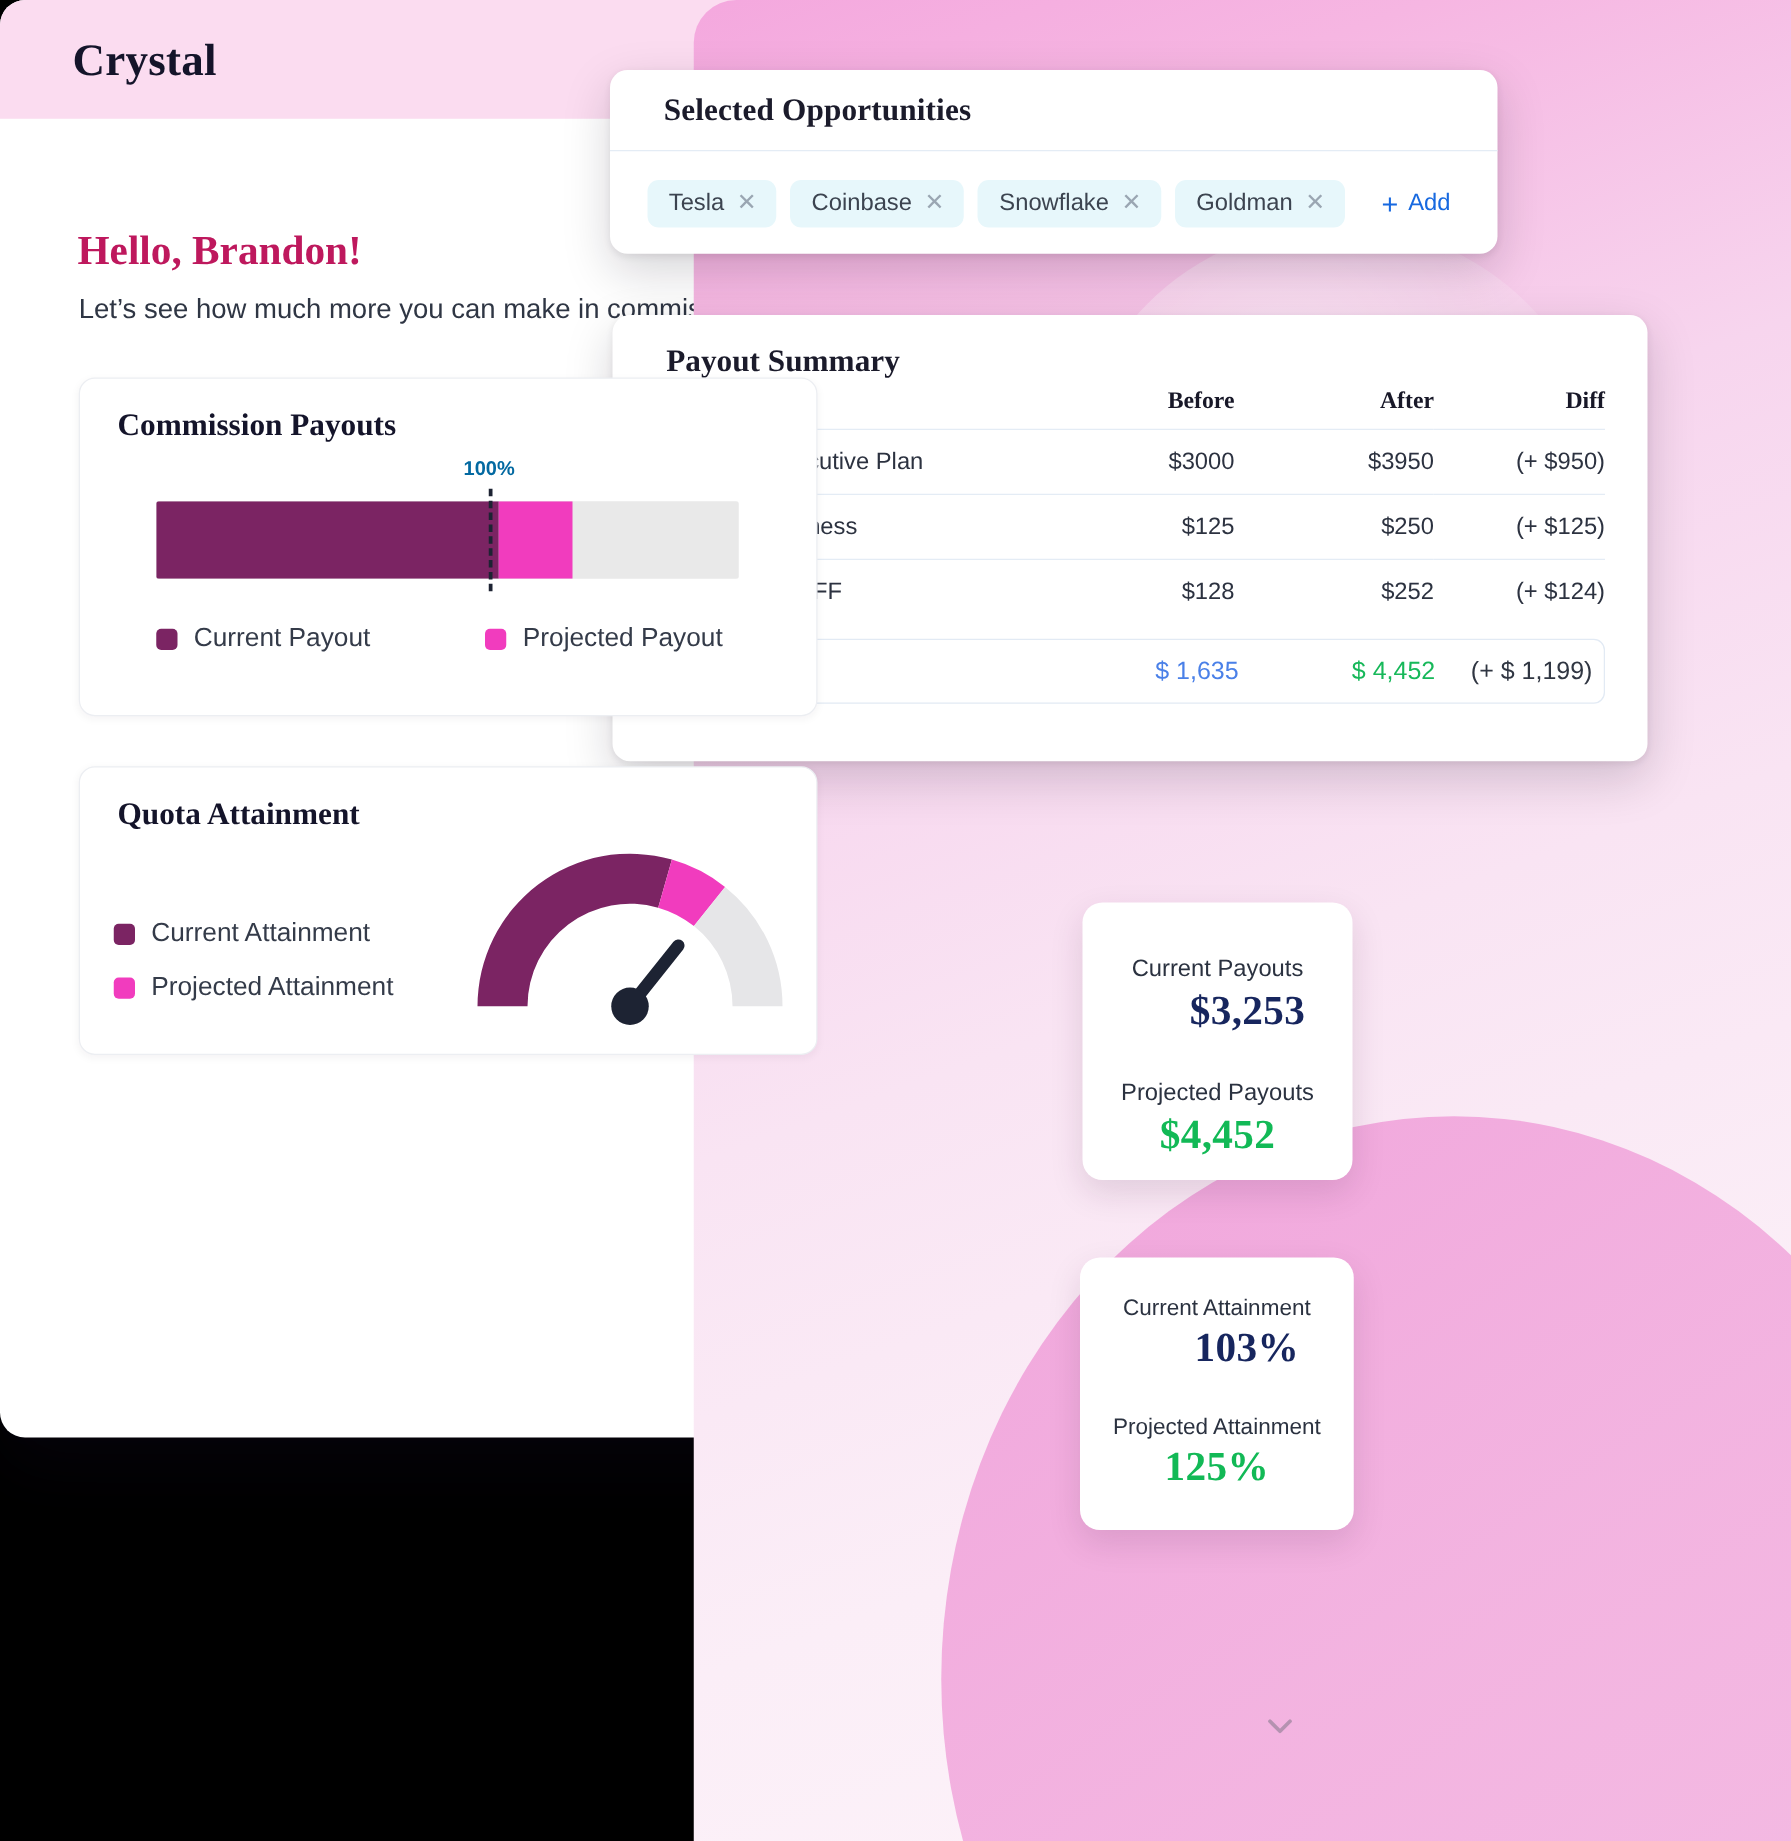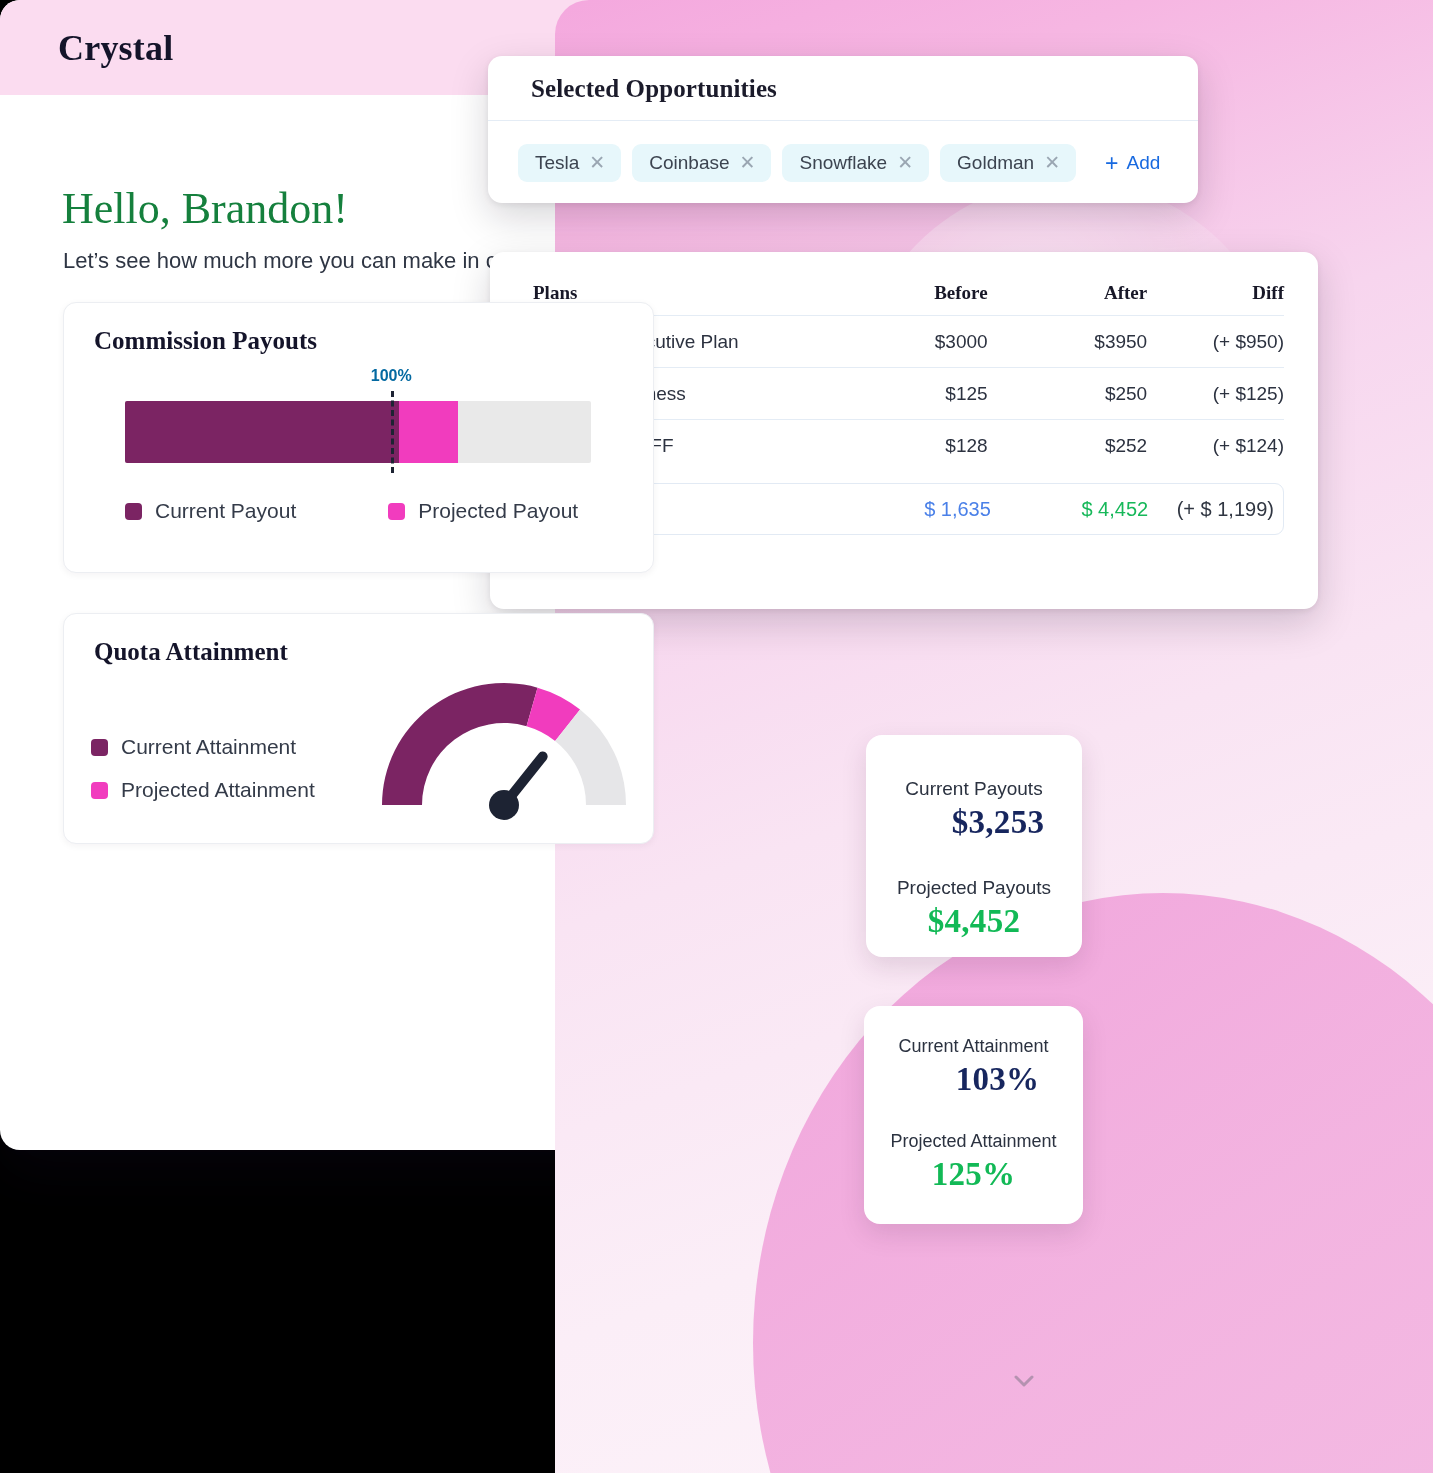--- a/index.html
+++ b/index.html
@@ -217,23 +217,23 @@
   }
   .crystal-logo {
     font-family: "Liberation Serif", serif;
     font-weight: bold;
     font-size: 36px;
     color: #14142a;
     letter-spacing: 0.2px;
   }
   .greeting {
     font-family: "Liberation Serif", serif;
-    font-weight: normal;
-    font-size: 44px;
-    color: #15803d;
+    font-weight: bold;
+    font-size: 33px;
+    color: #be185d;
     padding: 88px 0 0 62px;
   }
   .subgreeting {
     font-size: 22px;
     color: #2f3644;
     padding: 14px 0 0 63px;
   }
 
   .panel {
     position: absolute;
@@ -293,21 +293,20 @@
   .quota-body { display: flex; align-items: center; height: 190px; }
   .gauge-legend { padding: 34px 0 0 27px; }
   .gauge-legend .legend-item { margin-bottom: 19px; }
   .gauge-wrap { position: absolute; left: 310px; top: 48px; width: 260px; height: 160px; }
 
   
   #payout-stats {
     left: 866px; top: 722px; width: 216px; height: 222px;
     border-radius: 16px;
     box-shadow: 0 10px 26px rgba(60, 20, 60, 0.13);
-    margin-top: 13px;
   }
   #attain-stats {
     left: 864px; top: 1006px; width: 219px; height: 218px;
     border-radius: 16px;
     box-shadow: 0 10px 26px rgba(60, 20, 60, 0.13);
   }
   .stat-block { text-align: center; }
   .stat-label { font-size: 19px; color: #2b3240; }
   .stat-label.small { font-size: 18px; }
   .stat-value {
@@ -361,20 +360,21 @@
       </div>
 
       <div class="add-btn">
         <span class="add-plus">+</span>
         <span>Add</span>
       </div>
     </div>
   </div>
 
   <div class="card" id="payout-card">
+    <div class="card-title">Payout Summary</div>
 
     <table class="payout">
       <thead>
         <tr>
           <th class="c-plan">Plans</th>
           <th class="c-before">Before</th>
           <th class="c-after">After</th>
           <th class="c-diff">Diff</th>
         </tr>
       </thead>

